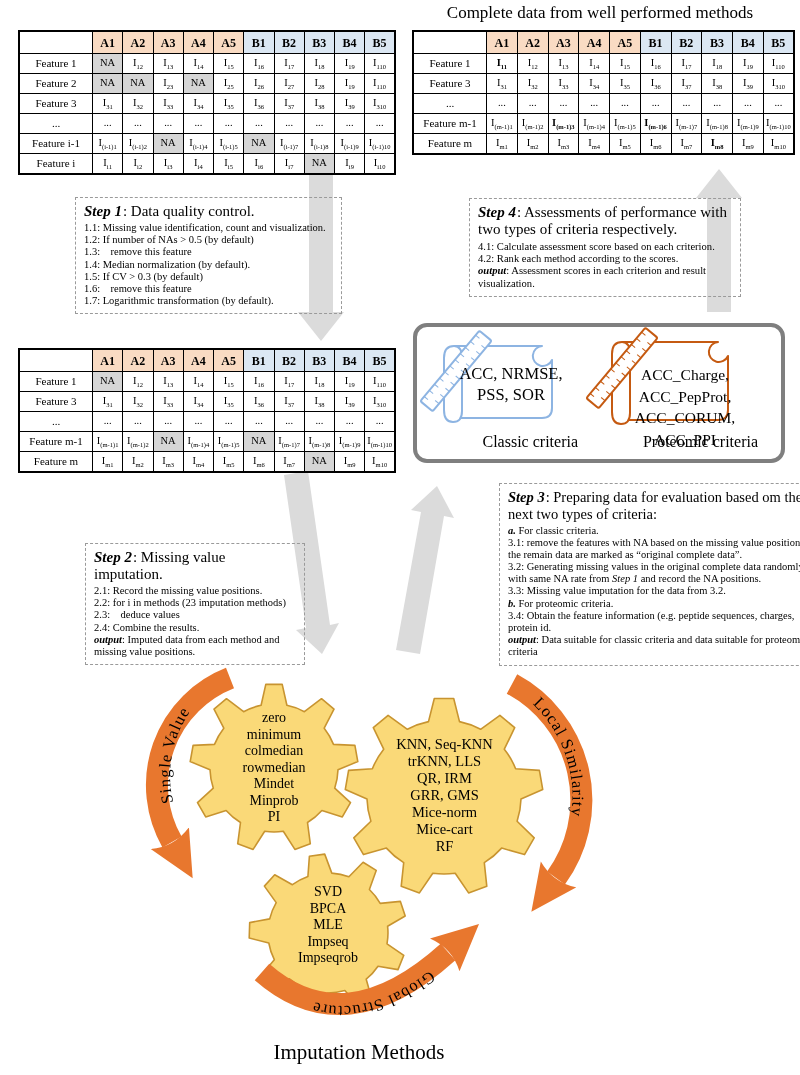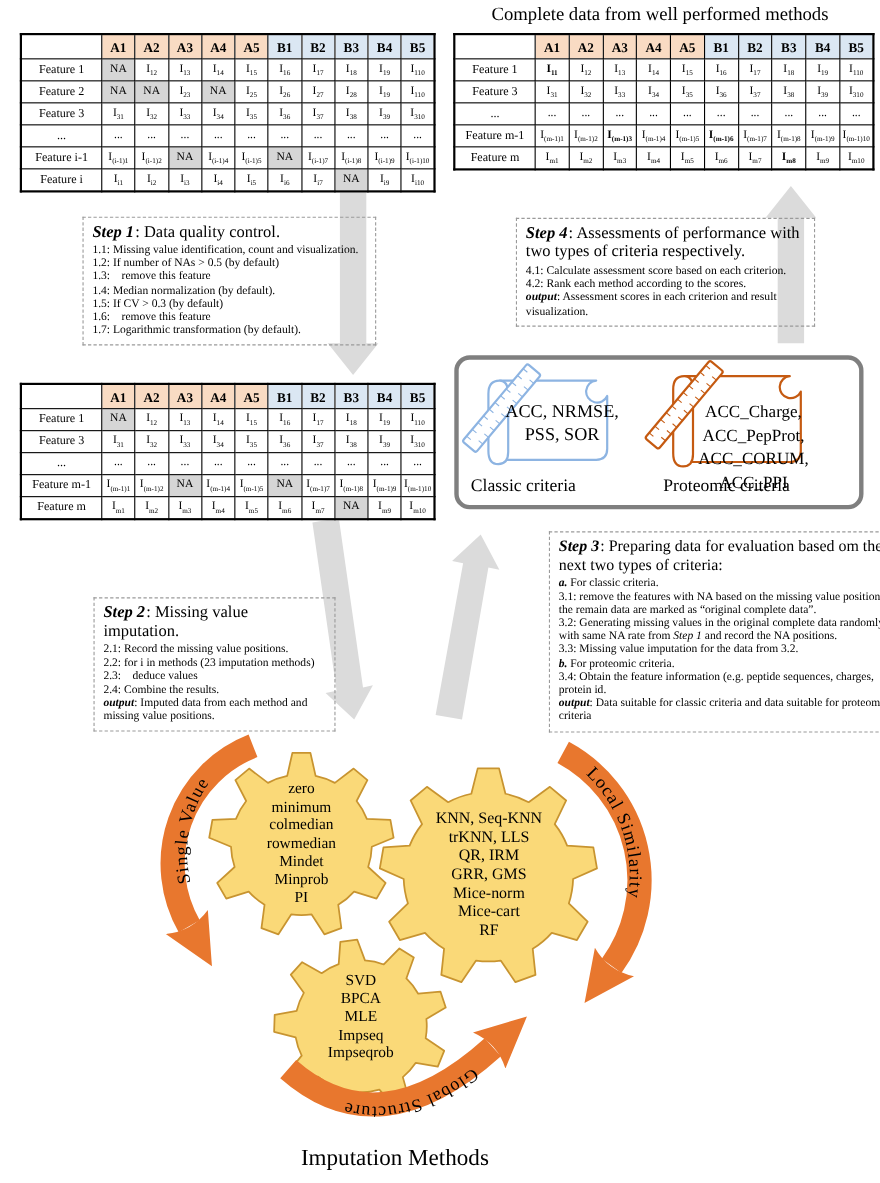--- a/index.html
+++ b/index.html
@@ -31,21 +31,21 @@
   #s4 .step-title{font-size:15px;line-height:1.16;}
   .step-title b i{margin-right:1px;}
   .step-line{font-size:10.5px;line-height:1.16;}
   #s4 .step-line{font-size:10.6px;}
 
   .criteria-box{position:absolute;z-index:1;left:413px;top:323px;width:372px;height:140px;
                 border:4px solid var(--box_border);border-radius:14px;box-sizing:border-box;background:transparent;}
   .crit-lines{position:absolute;z-index:2;text-align:center;}
   #classic-lines{left:452px;top:363px;width:118px;font-size:16.5px;line-height:1.3;}
   #proteomic-lines{left:622px;top:348px;width:126px;font-size:15.5px;line-height:1.4;margin-top:16px;}
-  .crit-label{position:absolute;z-index:2;text-align:left;font-size:16px;}
+  .crit-label{position:absolute;z-index:2;text-align:right;font-size:16px;}
 
   .gear-text{position:absolute;z-index:2;text-align:center;font-size:14px;line-height:16.5px;}
   #gt-right{font-size:14.5px;line-height:17px;}
 
   .garrow{fill:var(--flow_arrow);stroke:none;}
   .gear{fill:var(--gear_fill);stroke:var(--gear_stroke);stroke-width:1.6;stroke-linejoin:round;}
   .crescent{fill:none;stroke:var(--orange_arrow);stroke-width:22;}
   .arc-label{font-family:"Liberation Serif","DejaVu Serif",serif;font-size:16.5px;letter-spacing:1px;fill:#000;}
   .scroll .sheet{fill:#fff;stroke:currentColor;stroke-width:2;stroke-linejoin:round;}
   .scroll.classic{color:var(--classic_scroll);}

